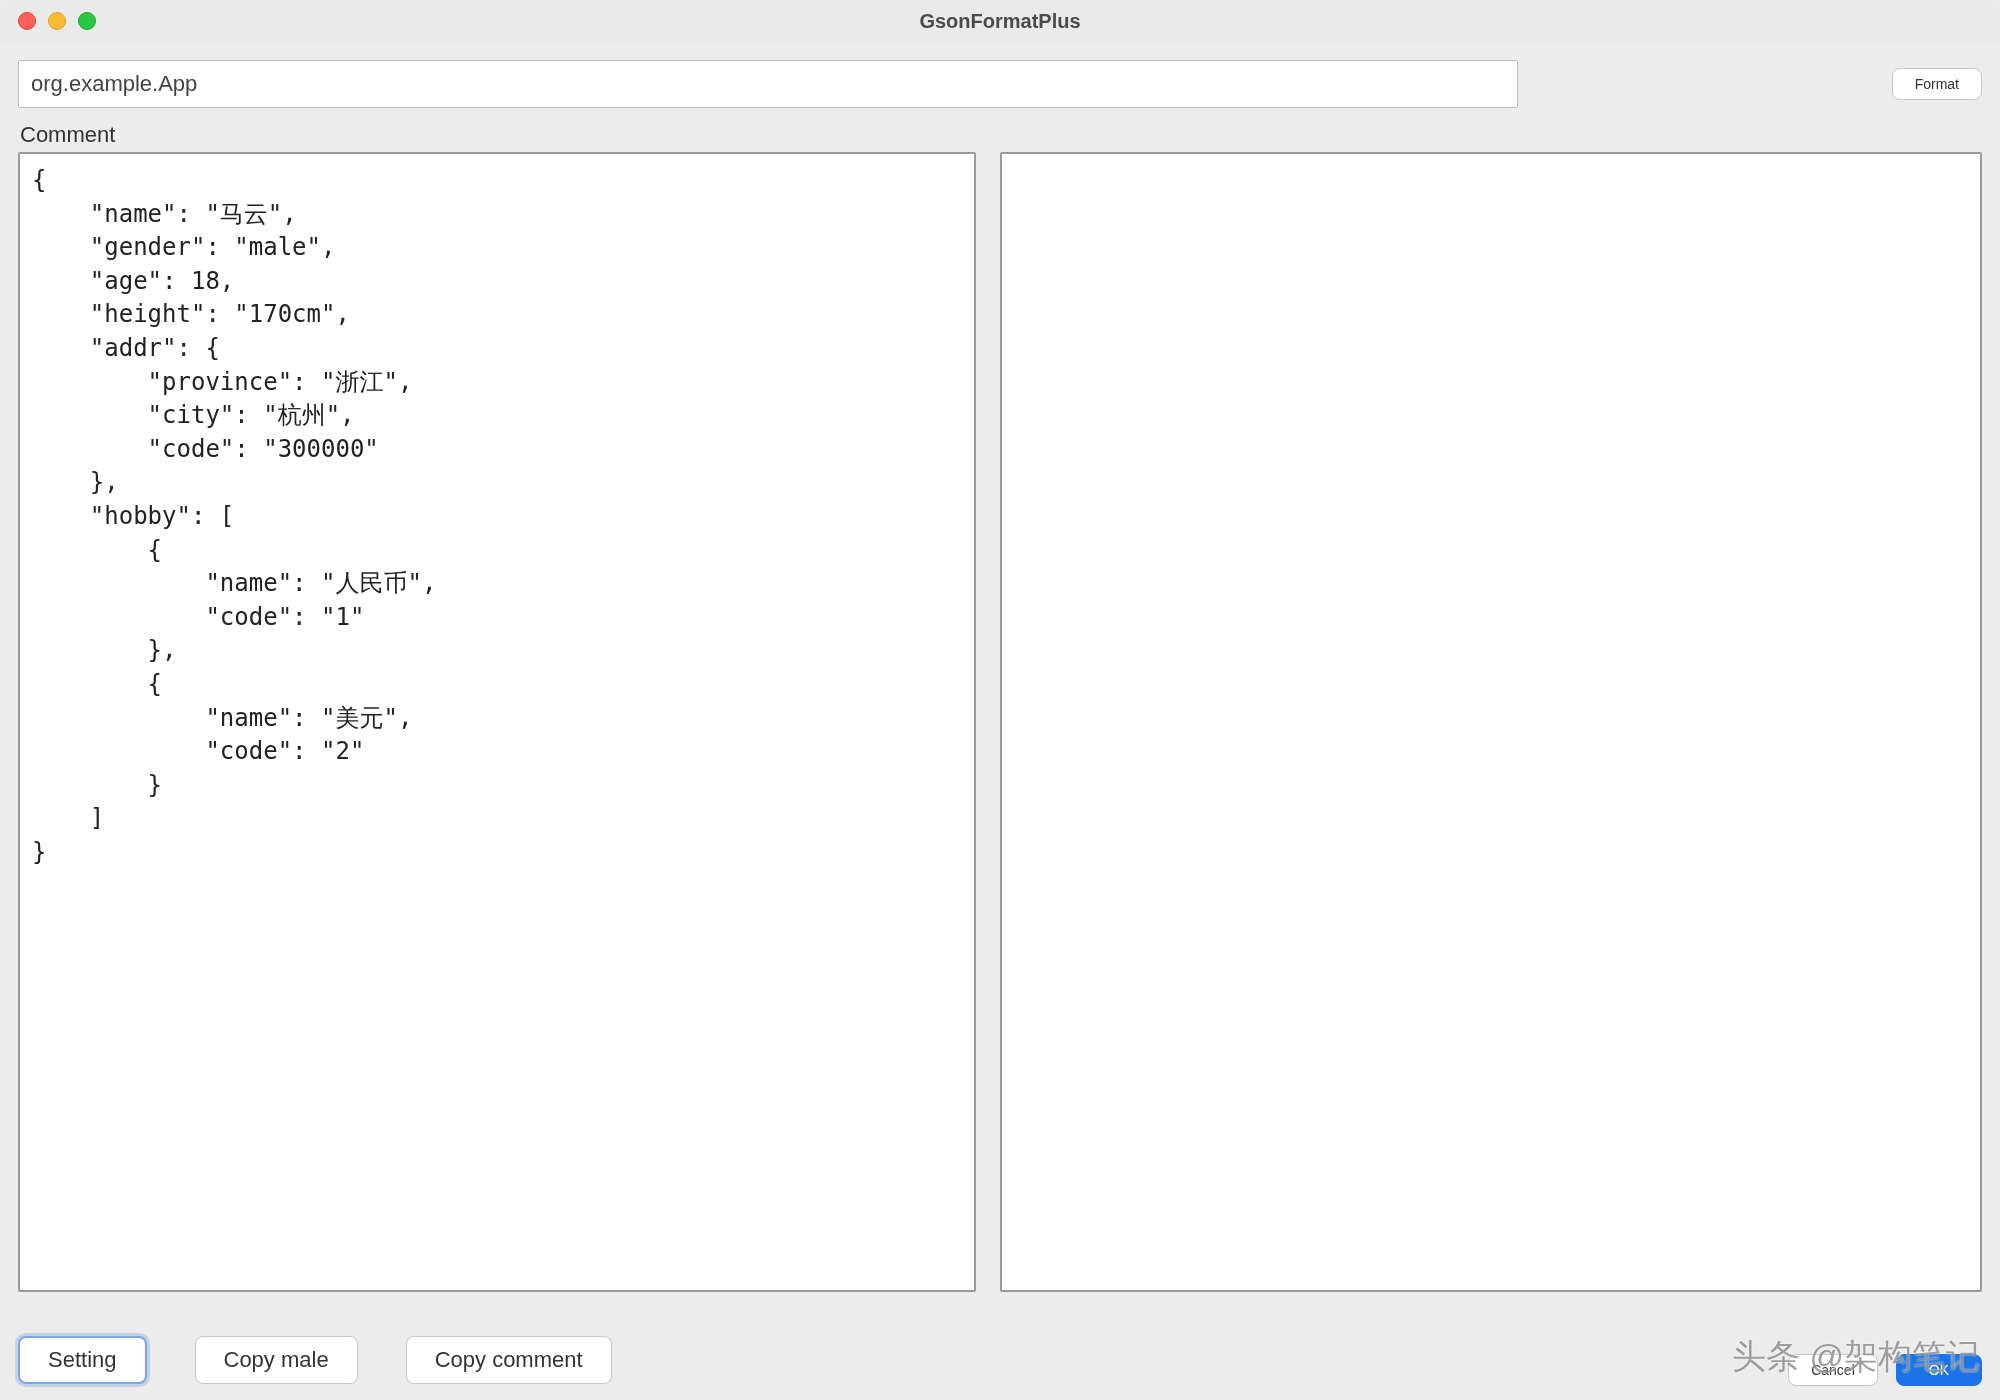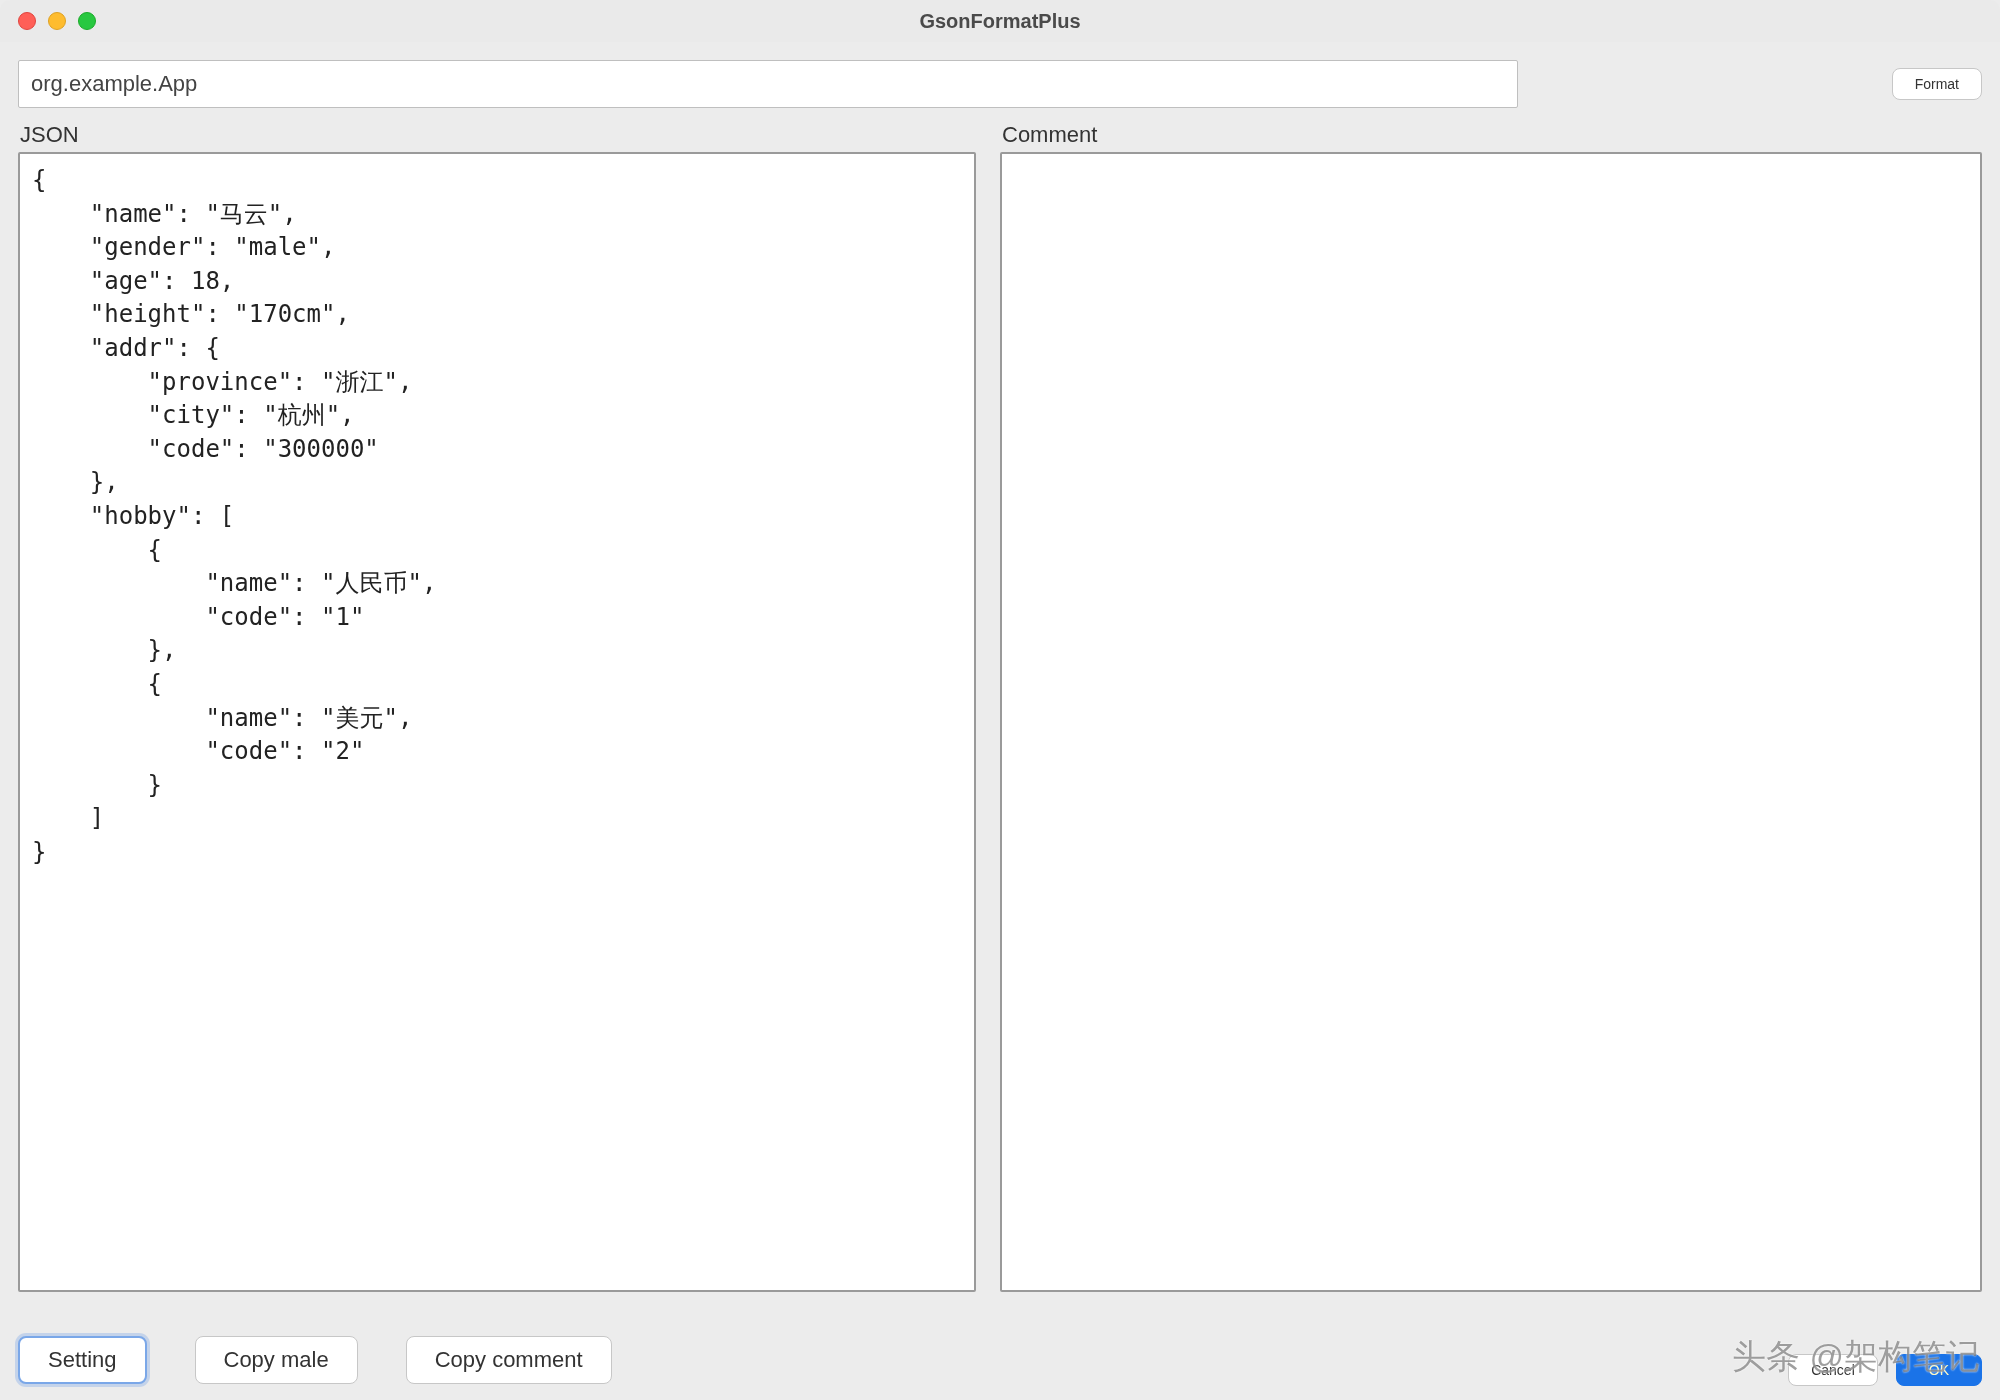--- a/index.html
+++ b/index.html
@@ -167,21 +167,20 @@
     <div class="title">GsonFormatPlus</div>
   </div>
 
   <div class="toprow">
     <input class="classname-input" type="text" value="org.example.App" style="">
     <div class="spacer"></div>
     <button class="btn">Format</button>
   </div>
 
   <div class="labels-row">
-    <div class="label-json">JSON</div>
     <div class="label-comment">Comment</div>
   </div>
 
   <div class="editors-row">
     <div class="editor editor-json">{
     "name": "马云",
     "gender": "male",
     "age": 18,
     "height": "170cm",
     "addr": {

